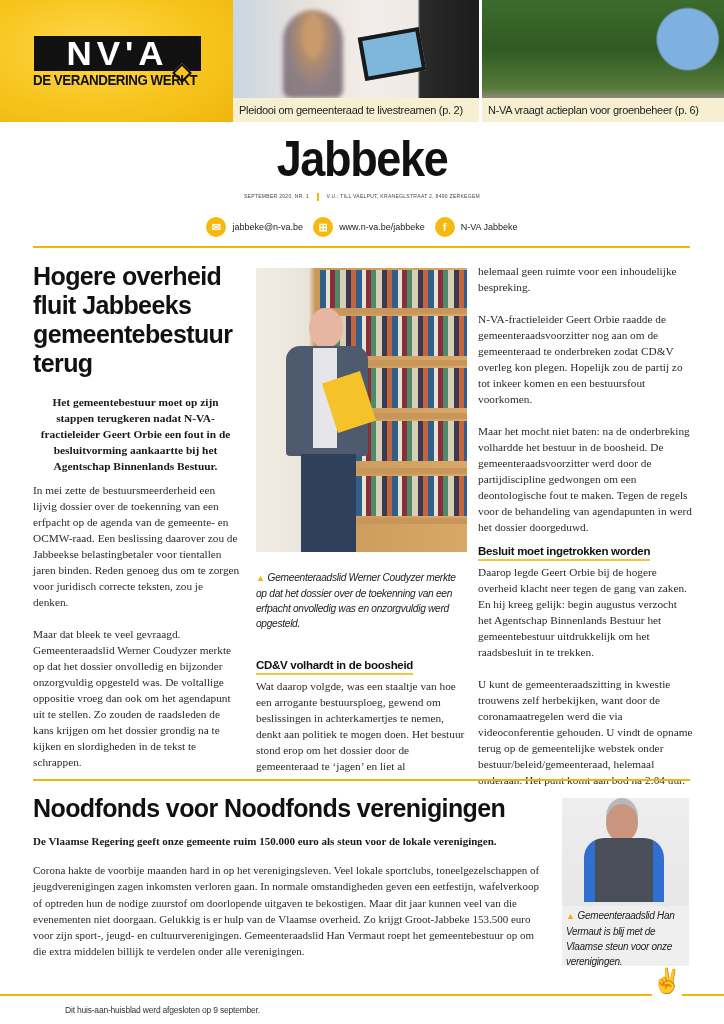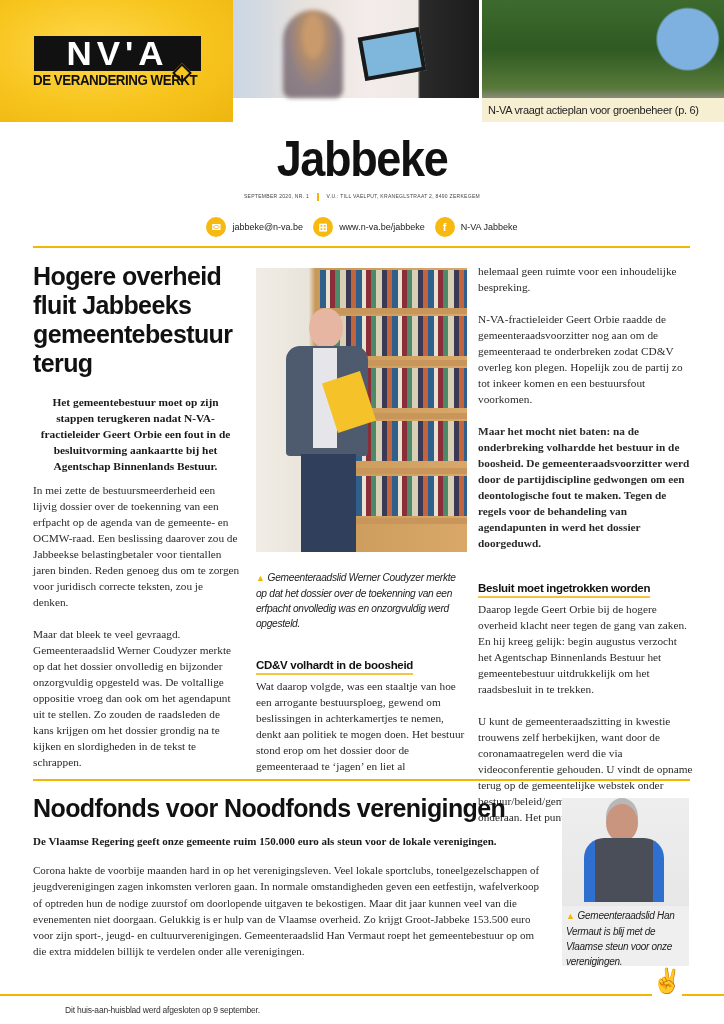--- a/index.html
+++ b/index.html
@@ -93,20 +93,21 @@
     <div class="logo-diamond"></div>
   </div>
   <div class="logo-tagline">DE VERANDERING WERKT</div>
 </div>
 
 <div class="teaser teaser-1">
   <div class="teaser-photo">
     <div class="blur-person"></div>
     <div class="camera-screen"></div>
   </div>
+  <div class="teaser-caption">Pleidooi om gemeenteraad te livestreamen (p. 2)</div>
 </div>
 
 <div class="teaser teaser-2">
   <div class="teaser-photo"></div>
   <div class="teaser-caption">N-VA vraagt actieplan voor groenbeheer (p. 6)</div>
 </div>
 
 <div class="masthead-title">Jabbeke</div>
 <div class="masthead-meta">
   <span>SEPTEMBER 2020, NR. 1</span>
@@ -163,21 +164,21 @@
 </div>
 
 <div class="col" style="left:256px; top:657px; width:212px;">
   <div class="subhead">CD&amp;V volhardt in de boosheid</div>
   <p>Wat daarop volgde, was een staaltje van hoe een arrogante bestuursploeg, gewend om beslissingen in achterkamertjes te nemen, denkt aan politiek te mogen doen. Het bestuur stond erop om het dossier door de gemeenteraad te ‘jagen’ en liet al</p>
 </div>
 
 <div class="col" style="left:478px; top:263px; width:215px;">
   <p>helemaal geen ruimte voor een inhoudelijke bespreking.</p>
   <p>N-VA-fractieleider Geert Orbie raadde de gemeenteraadsvoorzitter nog aan om de gemeenteraad te onderbreken zodat CD&amp;V overleg kon plegen. Hopelijk zou de partij zo tot inkeer komen en een bestuursfout voorkomen.</p>
-  <p style="margin-bottom:29px;font-weight:bold;">Maar het mocht niet baten: na de onderbreking volhardde het bestuur in de boosheid. De gemeenteraadsvoorzitter werd door de partijdiscipline gedwongen om een deontologische fout te maken. Tegen de regels voor de behandeling van agendapunten in werd het dossier doorgeduwd.</p>
+  <p style="margin-bottom:8px;">Maar het mocht niet baten: na de onderbreking volhardde het bestuur in de boosheid. De gemeenteraadsvoorzitter werd door de partijdiscipline gedwongen om een deontologische fout te maken. Tegen de regels voor de behandeling van agendapunten in werd het dossier doorgeduwd.</p>
   <div class="subhead">Besluit moet ingetrokken worden</div>
   <p>Daarop legde Geert Orbie bij de hogere overheid klacht neer tegen de gang van zaken. En hij kreeg gelijk: begin augustus verzocht het Agentschap Binnenlands Bestuur het gemeentebestuur uitdrukkelijk om het raadsbesluit in te trekken.</p>
   <p>U kunt de gemeenteraadszitting in kwestie trouwens zelf herbekijken, want door de coronamaatregelen werd die via videoconferentie gehouden. U vindt de opname terug op de gemeentelijke webstek onder bestuur/beleid/gemeenteraad, helemaal onderaan. Het punt komt aan bod na 2:04 uur.</p>
 </div>
 
 <div class="rule" style="left:33px; top:779px; width:657px;"></div>
 
 <div class="headline2">Noodfonds voor Noodfonds verenigingen</div>
 <div class="lead2">De Vlaamse Regering geeft onze gemeente ruim 150.000 euro als steun voor de lokale verenigingen.</div>
 <div class="body2">Corona hakte de voorbije maanden hard in op het verenigingsleven. Veel lokale sportclubs, toneelgezelschappen of jeugdverenigingen zagen inkomsten verloren gaan. In normale omstandigheden geven een eetfestijn, wafelverkoop of optreden hun de nodige zuurstof om doorlopende uitgaven te bekostigen. Maar dit jaar kunnen veel van die evenementen niet doorgaan. Gelukkig is er hulp van de Vlaamse overheid. Zo krijgt Groot-Jabbeke 153.500 euro voor zijn sport-, jeugd- en cultuurverenigingen. Gemeenteraadslid Han Vermaut roept het gemeentebestuur op om die extra middelen billijk te verdelen onder alle verenigingen.</div>

